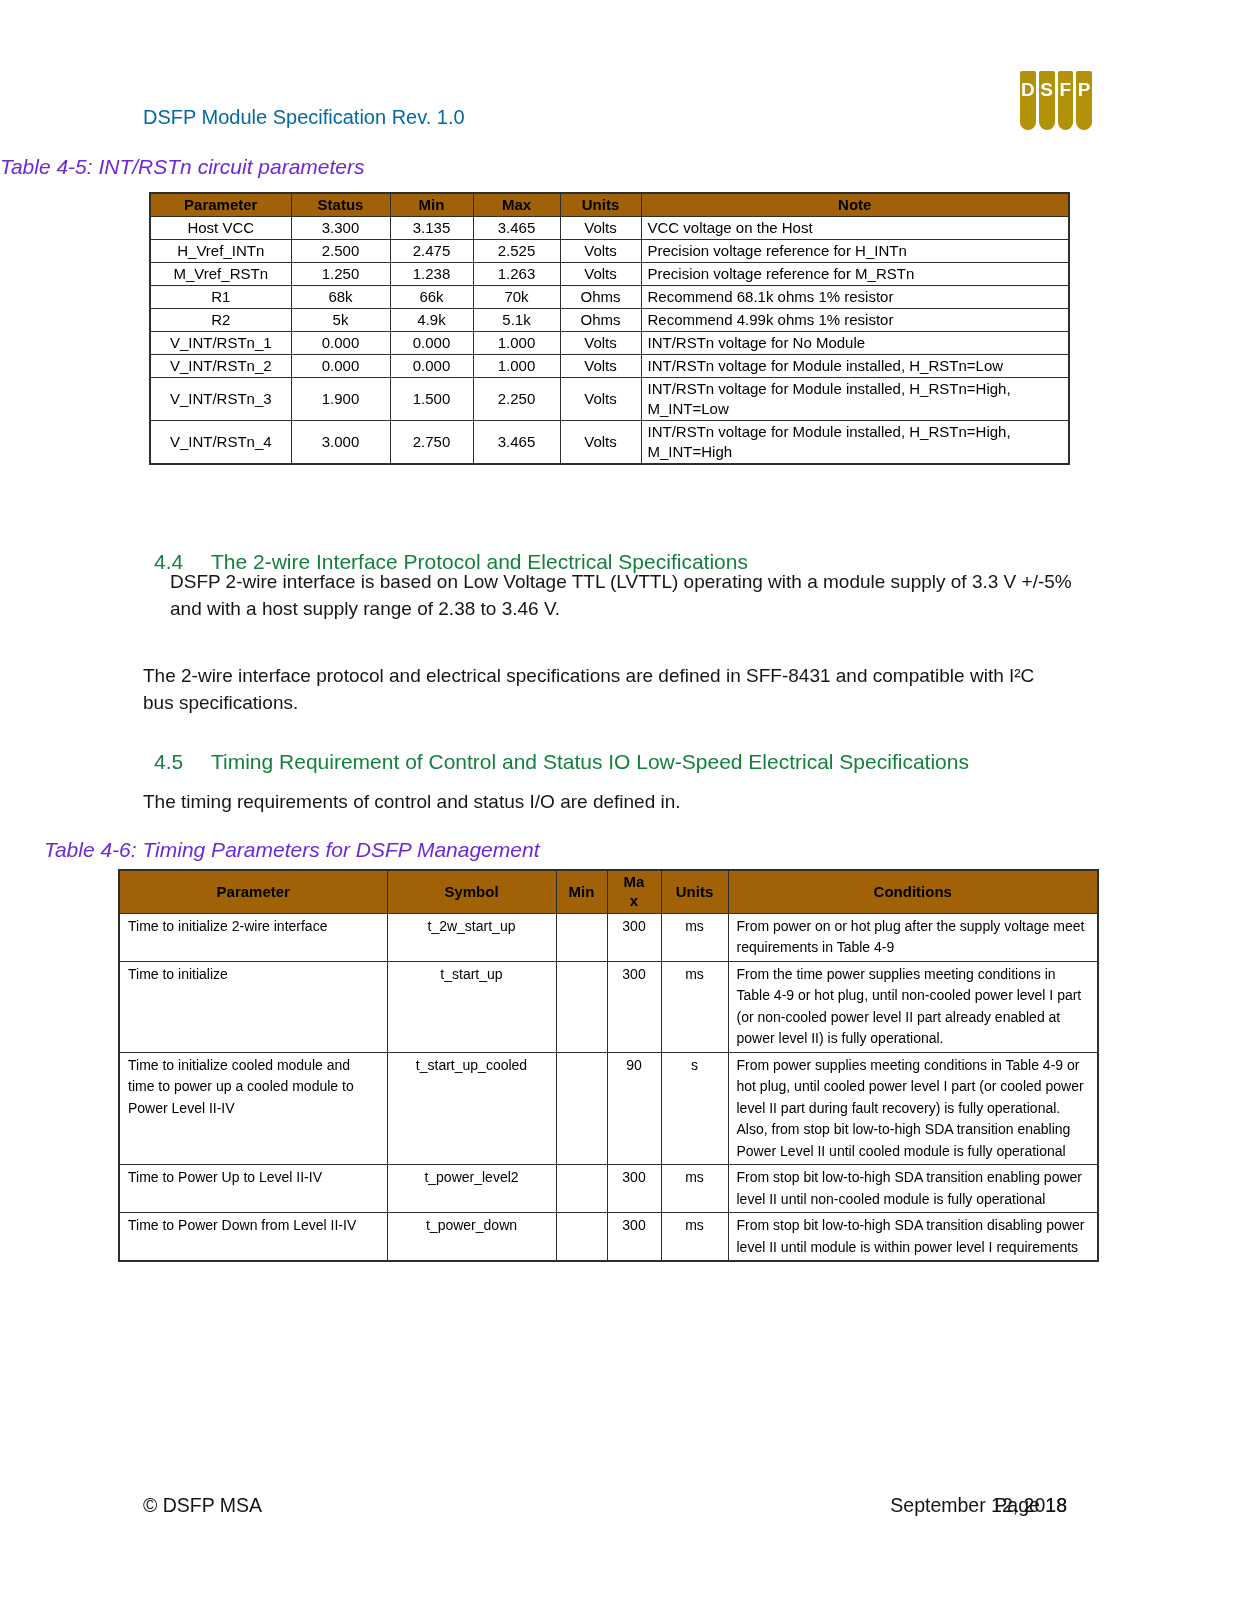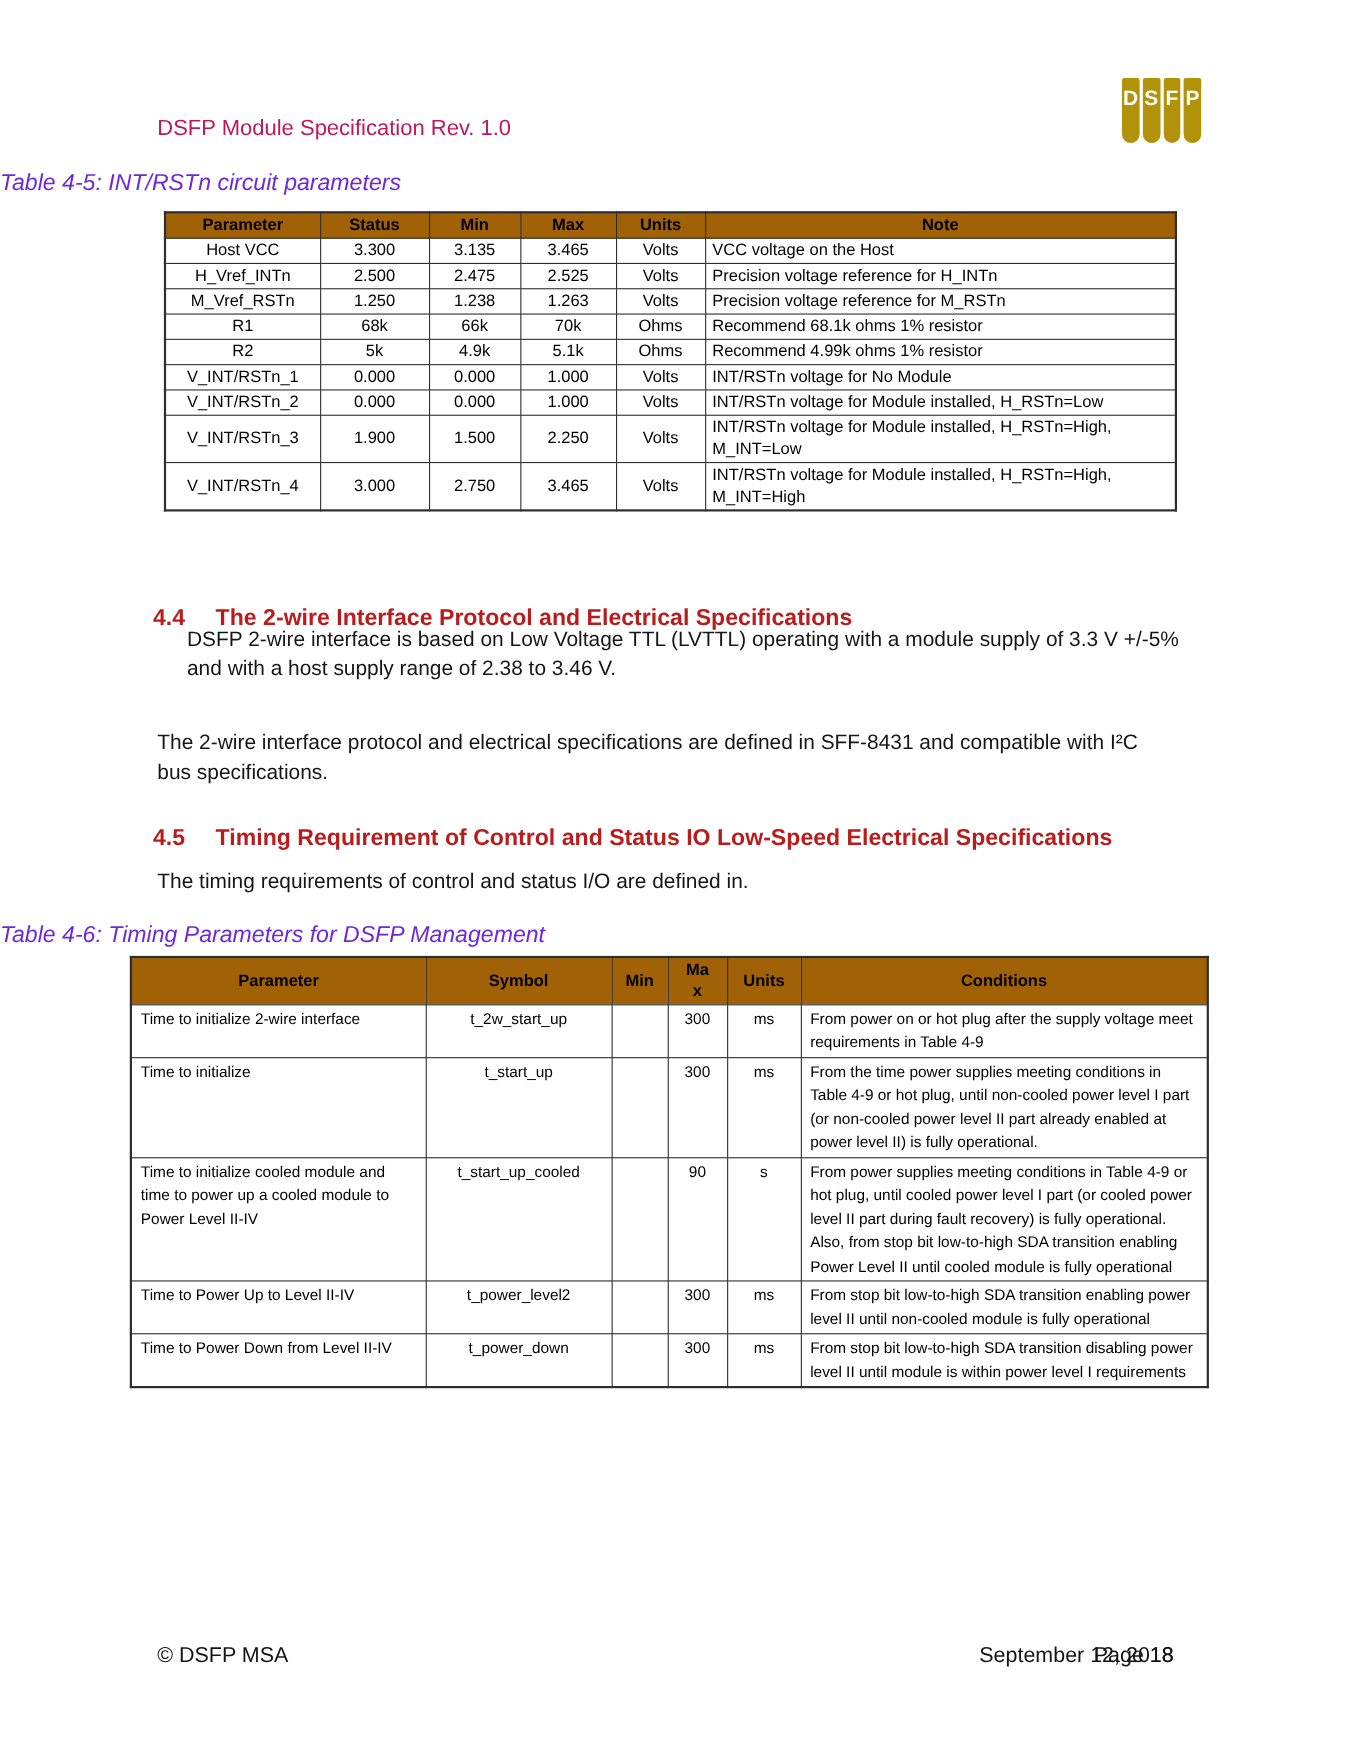--- a/index.html
+++ b/index.html
@@ -8,21 +8,21 @@
     position:relative;
     width:1236px; height:1600px;
     background:#ffffff;
     font-family:"Liberation Sans", sans-serif;
     color:#111;
     overflow:hidden;
   }
   
   .doc-header-title {
     position:absolute; left:143px; top:106px;
-    font-size:20px; color:#be185d;
+    font-size:20px; color:#0369a1;
   }
   .logo {
     position:absolute; left:1020px; top:71px;
     width:72px; height:59px;
     display:flex; gap:3px;
   }
   .logo-bar {
     flex:1; height:100%;
     background:#B29209;
     border-radius:2px 2px 8px 8px;
@@ -31,24 +31,24 @@
   .logo-letter {
     color:#ffffff; font-weight:bold; font-size:19px;
     line-height:1; margin-top:9px;
   }
   
   .table-caption {
     position:absolute; left:0; right:30px;
     font-style:italic; font-size:21px; color:#6d28d9;
   }
   .caption-45 { top:155px; }
-  .caption-46 { top:838px; }
+  .caption-46 { top:838px;padding-left:44px; }
   .section-heading {
-    position:absolute; left:139px;
-    font-weight:bold; font-size:21px; color:#b91c1c;
+    position:absolute; left:154px;
+    font-weight:normal; font-size:21px; color:#15803d;
   }
   .sec-44 { top:550px; }
   .sec-45 { top:750px; }
   .section-heading .sec-num { display:inline-block; width:57px; }
   .body-para {
     position:absolute; left:143px; width:925px;
     font-size:19px; line-height:27px; color:#161616;
   }
   .para-44a { top:568px;margin-left:27px; }
   .para-44b { top:662px; }

